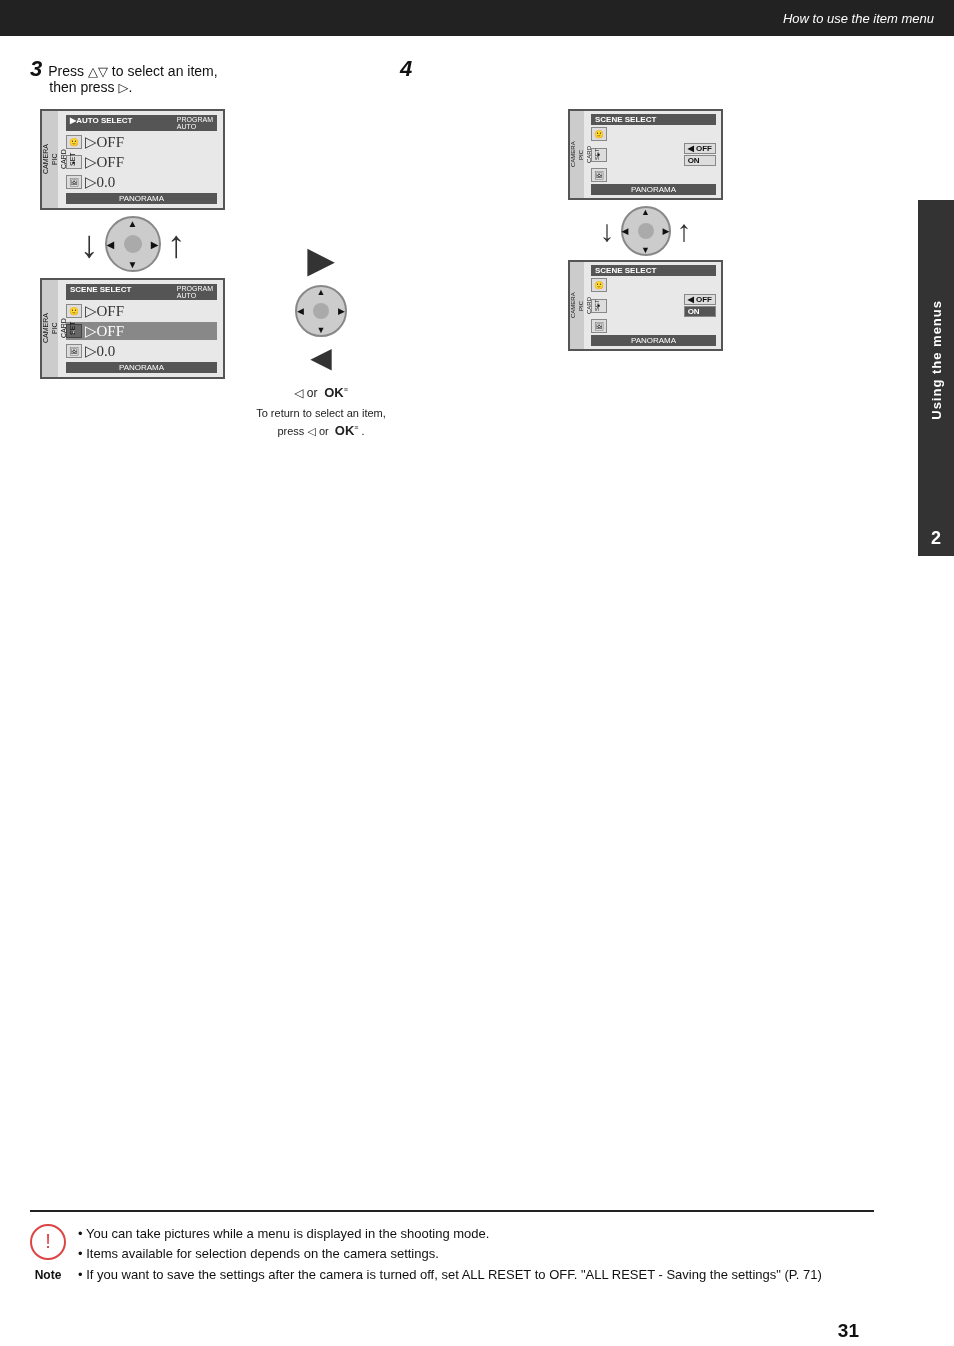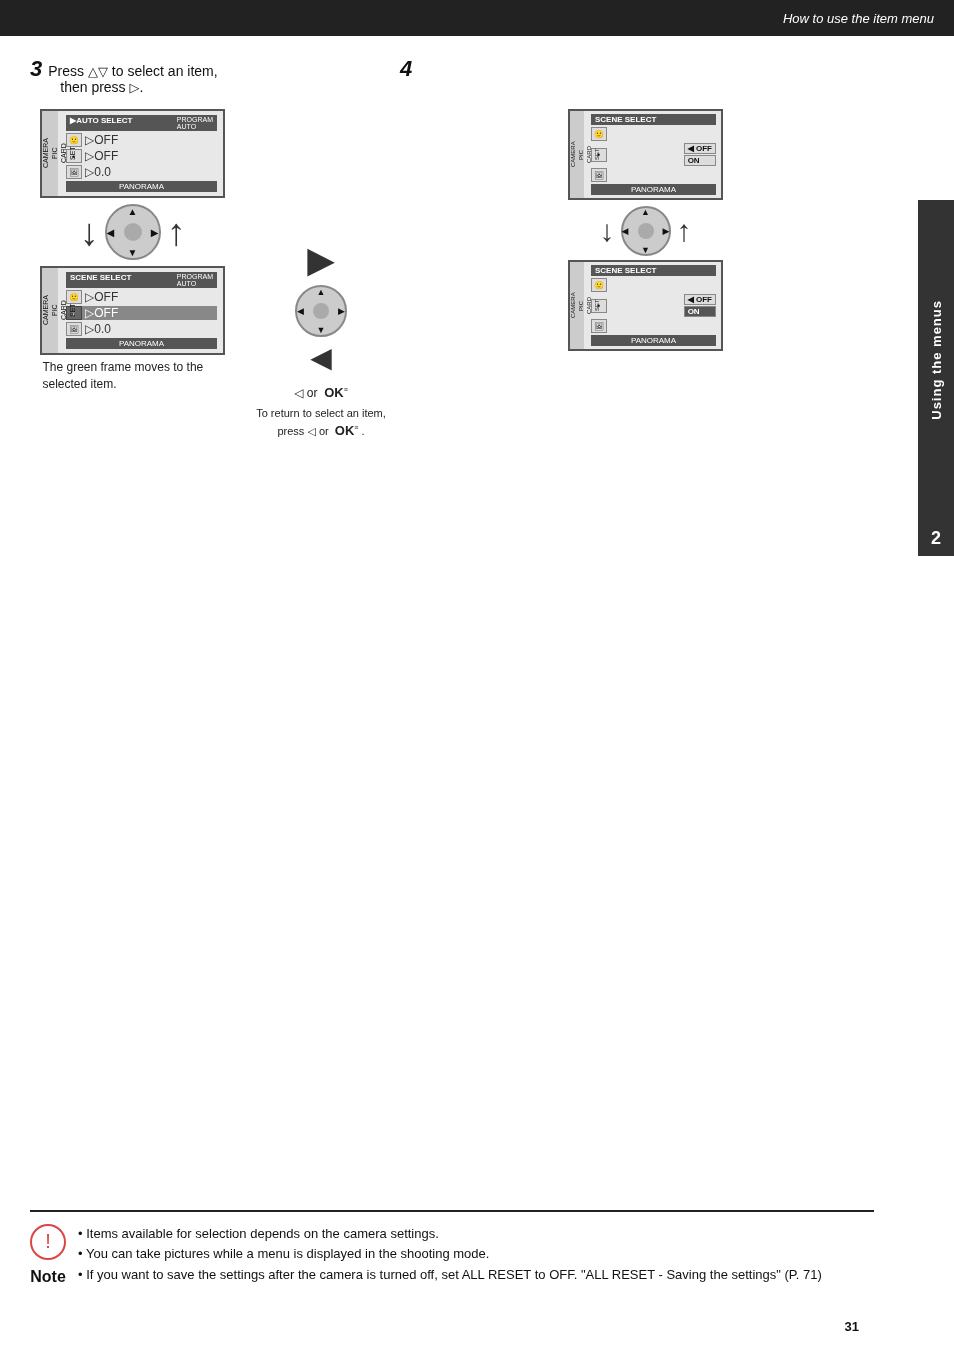--- a/index.html
+++ b/index.html
@@ -132,22 +132,23 @@
       border: 1px solid #888;
       background: #ddd;
       display: flex;
       align-items: center;
       justify-content: center;
       font-size: 8px;
       margin-right: 3px;
       flex-shrink: 0;
     }
     .cam-value {
-      font-size: 12px;
+      font-size: 15px;
       color: #333;
+      font-family: Liberation Serif, serif;
     }
     .cam-panorama {
       background: #555;
       color: #fff;
       font-size: 8px;
       text-align: center;
       padding: 1px 0;
       margin-top: 2px;
     }
     .dpad {
@@ -200,35 +201,35 @@
       border: 2px solid #d44;
       border-radius: 50%;
       display: flex;
       align-items: center;
       justify-content: center;
       font-size: 20px;
       color: #d44;
       flex-shrink: 0;
     }
     .note-label {
-      font-size: 16px;
+      font-size: 12px;
       font-weight: bold;
       margin-top: 4px;
     }
     .note-content {
       font-size: 13px;
       line-height: 1.6;
     }
 
     
     .page-number {
       position: absolute;
-      bottom: 12px;
+      bottom: 4px;
       right: 55px;
-      font-size: 13px;
+      font-size: 19px;
       font-weight: bold;
     }
 
     
     .ok-btn {
       font-weight: bold;
       font-size: 13px;
     }
 
     .step3-header {
@@ -270,21 +271,21 @@
   <span class="side-tab-text">Using the menus</span>
 </div>
 <div class="side-tab-number">2</div>
 
 <div class="content">
 
   <div style="display:flex; gap:30px; margin-bottom:10px;">
     <div style="width:340px; flex-shrink:0;">
       <div class="step3-header">
         <span class="step3-num">3</span>
-        <span>Press <span class="sym">△▽</span> to select an item,<br><span style="margin-left:12px;">then press <span class="sym">▷</span>.</span></span>
+        <span>Press <span class="sym">△▽</span> to select an item,<br><span style="margin-left:1px;">then press <span class="sym">▷</span>.</span></span>
       </div>
     </div>
     <div style="flex:1;">
       <div class="step3-header">
         <span class="step3-num">4</span>
       </div>
     </div>
   </div>
 
   <div style="display:flex; gap:16px; align-items:flex-start; margin-top:4px;">
@@ -353,21 +354,20 @@
             <span class="cam-value" style="color:#fff;">▷OFF</span>
           </div>
           <div class="cam-row">
             <div class="cam-icon">🖼</div>
             <span class="cam-value">▷0.0</span>
           </div>
           <div class="cam-panorama">PANORAMA</div>
         </div>
       </div>
 
-      <div class="caption" style="width:180px; margin-top:4px;">The green frame moves to the selected item.</div>
     </div>
 
     <div style="width:140px; flex-shrink:0; display:flex; flex-direction:column; align-items:center; justify-content:center; padding-top:130px;">
 
       <div style="font-size:36px; color:#333; margin-bottom:4px;">▶</div>
 
       <div class="dpad" style="width:52px;height:52px;position:relative;margin-bottom:4px;">
         <div style="width:52px;height:52px;border-radius:50%;border:2px solid #888;background:#ccc;position:absolute;top:0;left:0;"></div>
         <div style="width:16px;height:16px;border-radius:50%;background:#aaa;position:absolute;top:50%;left:50%;transform:translate(-50%,-50%);"></div>
         <span style="position:absolute;top:2px;left:50%;transform:translateX(-50%);font-size:9px;">▲</span>
@@ -457,21 +457,21 @@
 
     </div>
   </div>
 
   <div class="note-section">
     <div style="display:flex;flex-direction:column;align-items:center;gap:4px;">
       <div class="note-icon">!</div>
       <div class="note-label">Note</div>
     </div>
     <div class="note-content">
+      <div>• <span>You can take pictures while a menu is displayed in the shooting mode.</span></div>
       <div>• <span>Items available for selection depends on the camera settings.</span></div>
-      <div>• <span>You can take pictures while a menu is displayed in the shooting mode.</span></div>
       <div>• <span>If you want to save the settings after the camera is turned off, set ALL RESET to OFF.    "ALL RESET - Saving the settings" (P. 71)</span></div>
     </div>
   </div>
 
   <div class="page-number">31</div>
 
 </div>
 
 </body></html>

